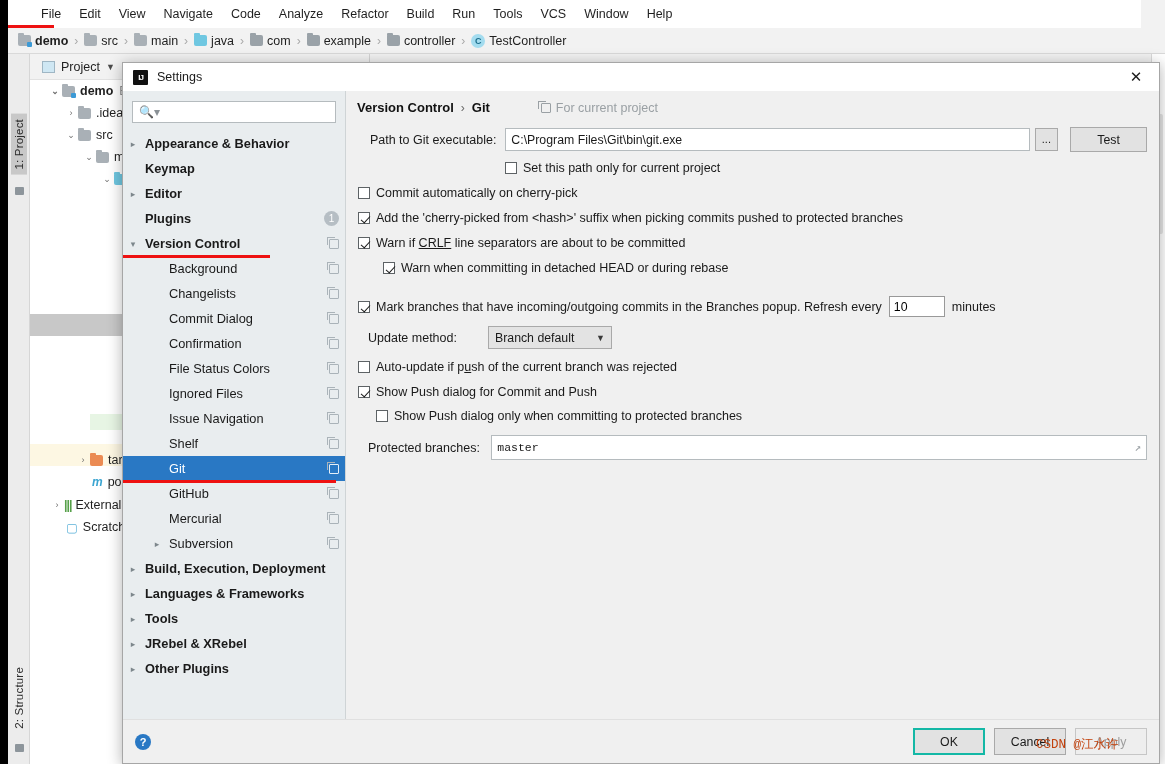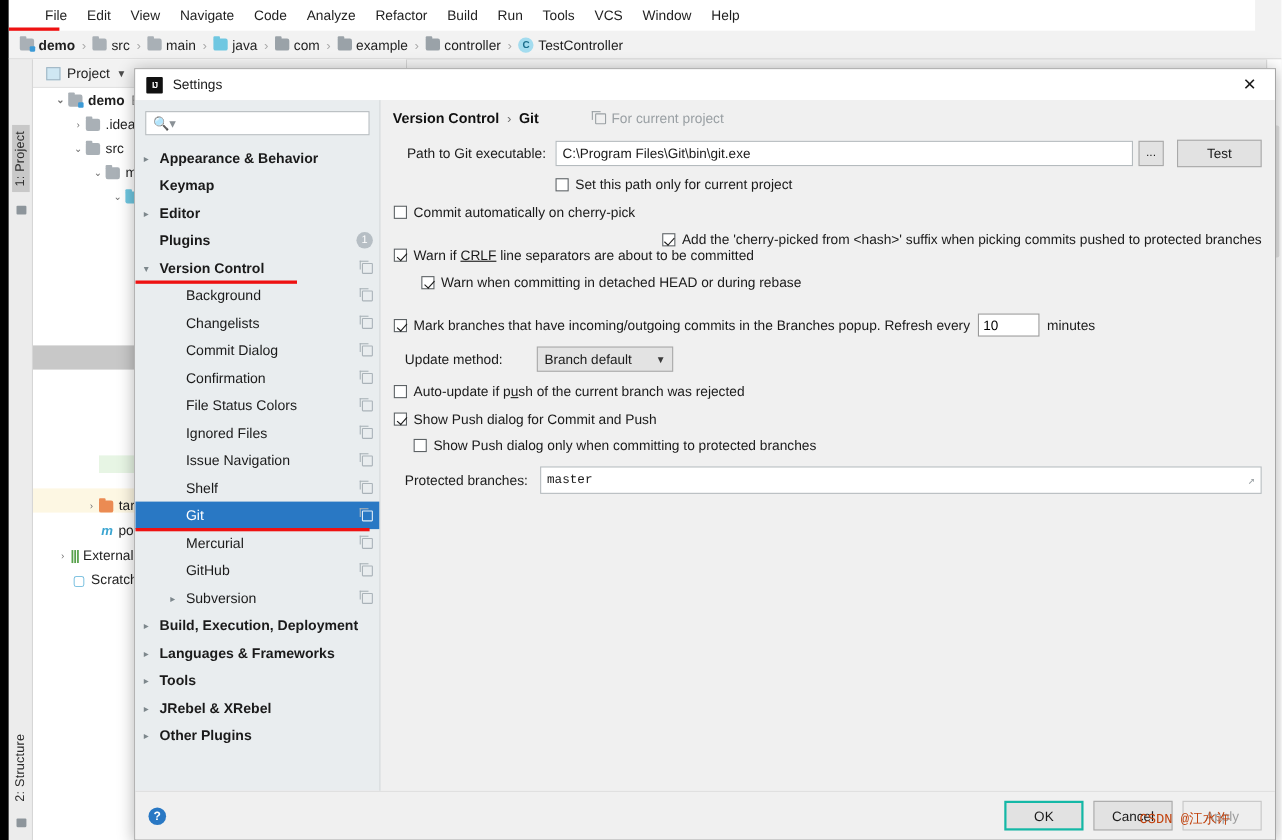--- a/index.html
+++ b/index.html
@@ -392,26 +392,26 @@
               <span class="copy-ic"></span>
             </div>
             <div class="s-row sel">
               <span class="arr" style="margin-left: 26px;"></span>
               <span class="lbl" style="margin-left: 4px;">Git</span>
               <span class="copy-ic"></span>
             </div>
             <div class="redline" style="left: 0px; width: 213px; top: 349px;"></div>
             <div class="s-row">
               <span class="arr" style="margin-left: 26px;"></span>
+              <span class="lbl" style="margin-left: 4px;">GitHub</span>
+              <span class="copy-ic"></span>
+            </div>
+            <div class="s-row">
+              <span class="arr" style="margin-left: 26px;"></span>
               <span class="lbl" style="margin-left: 4px;">Mercurial</span>
-              <span class="copy-ic"></span>
-            </div>
-            <div class="s-row">
-              <span class="arr" style="margin-left: 26px;"></span>
-              <span class="lbl" style="margin-left: 4px;">GitHub</span>
               <span class="copy-ic"></span>
             </div>
             <div class="s-row">
               <span class="arr" style="margin-left: 26px;">▸</span>
               <span class="lbl" style="margin-left: 4px;">Subversion</span>
               <span class="copy-ic"></span>
             </div>
             <div class="s-row top">
               <span class="arr" style="margin-left: 2px;">▸</span>
               <span class="lbl" style="margin-left: 4px;">Build, Execution, Deployment</span>
@@ -458,21 +458,21 @@
           <div class="cb-row" style="margin-left:147px;margin-bottom:11px;">
             <span class="cb"></span>
             <span class="cb-lbl">Set this path only for current project</span>
           </div>
 
           <div class="cb-row" style="margin-bottom:11px;">
             <span class="cb"></span>
             <span class="cb-lbl">Commit automatically on cherry-pick</span>
           </div>
 
-          <div class="cb-row" style="margin-bottom:0;justify-content:flex-end;">
+          <div class="cb-row" style="margin-bottom:11px;">
             <span class="cb on"></span>
             <span class="cb-lbl">Add the 'cherry-picked from &lt;hash&gt;' suffix when picking commits pushed to protected branches</span>
           </div>
 
           <div class="cb-row" style="margin-bottom:11px;">
             <span class="cb on"></span>
             <span class="cb-lbl"><span>Warn if </span><u>CRLF</u><span> line separators are about to be committed</span></span>
           </div>
 
           <div class="cb-row" style="margin-bottom:21px;padding-left:25px;">

